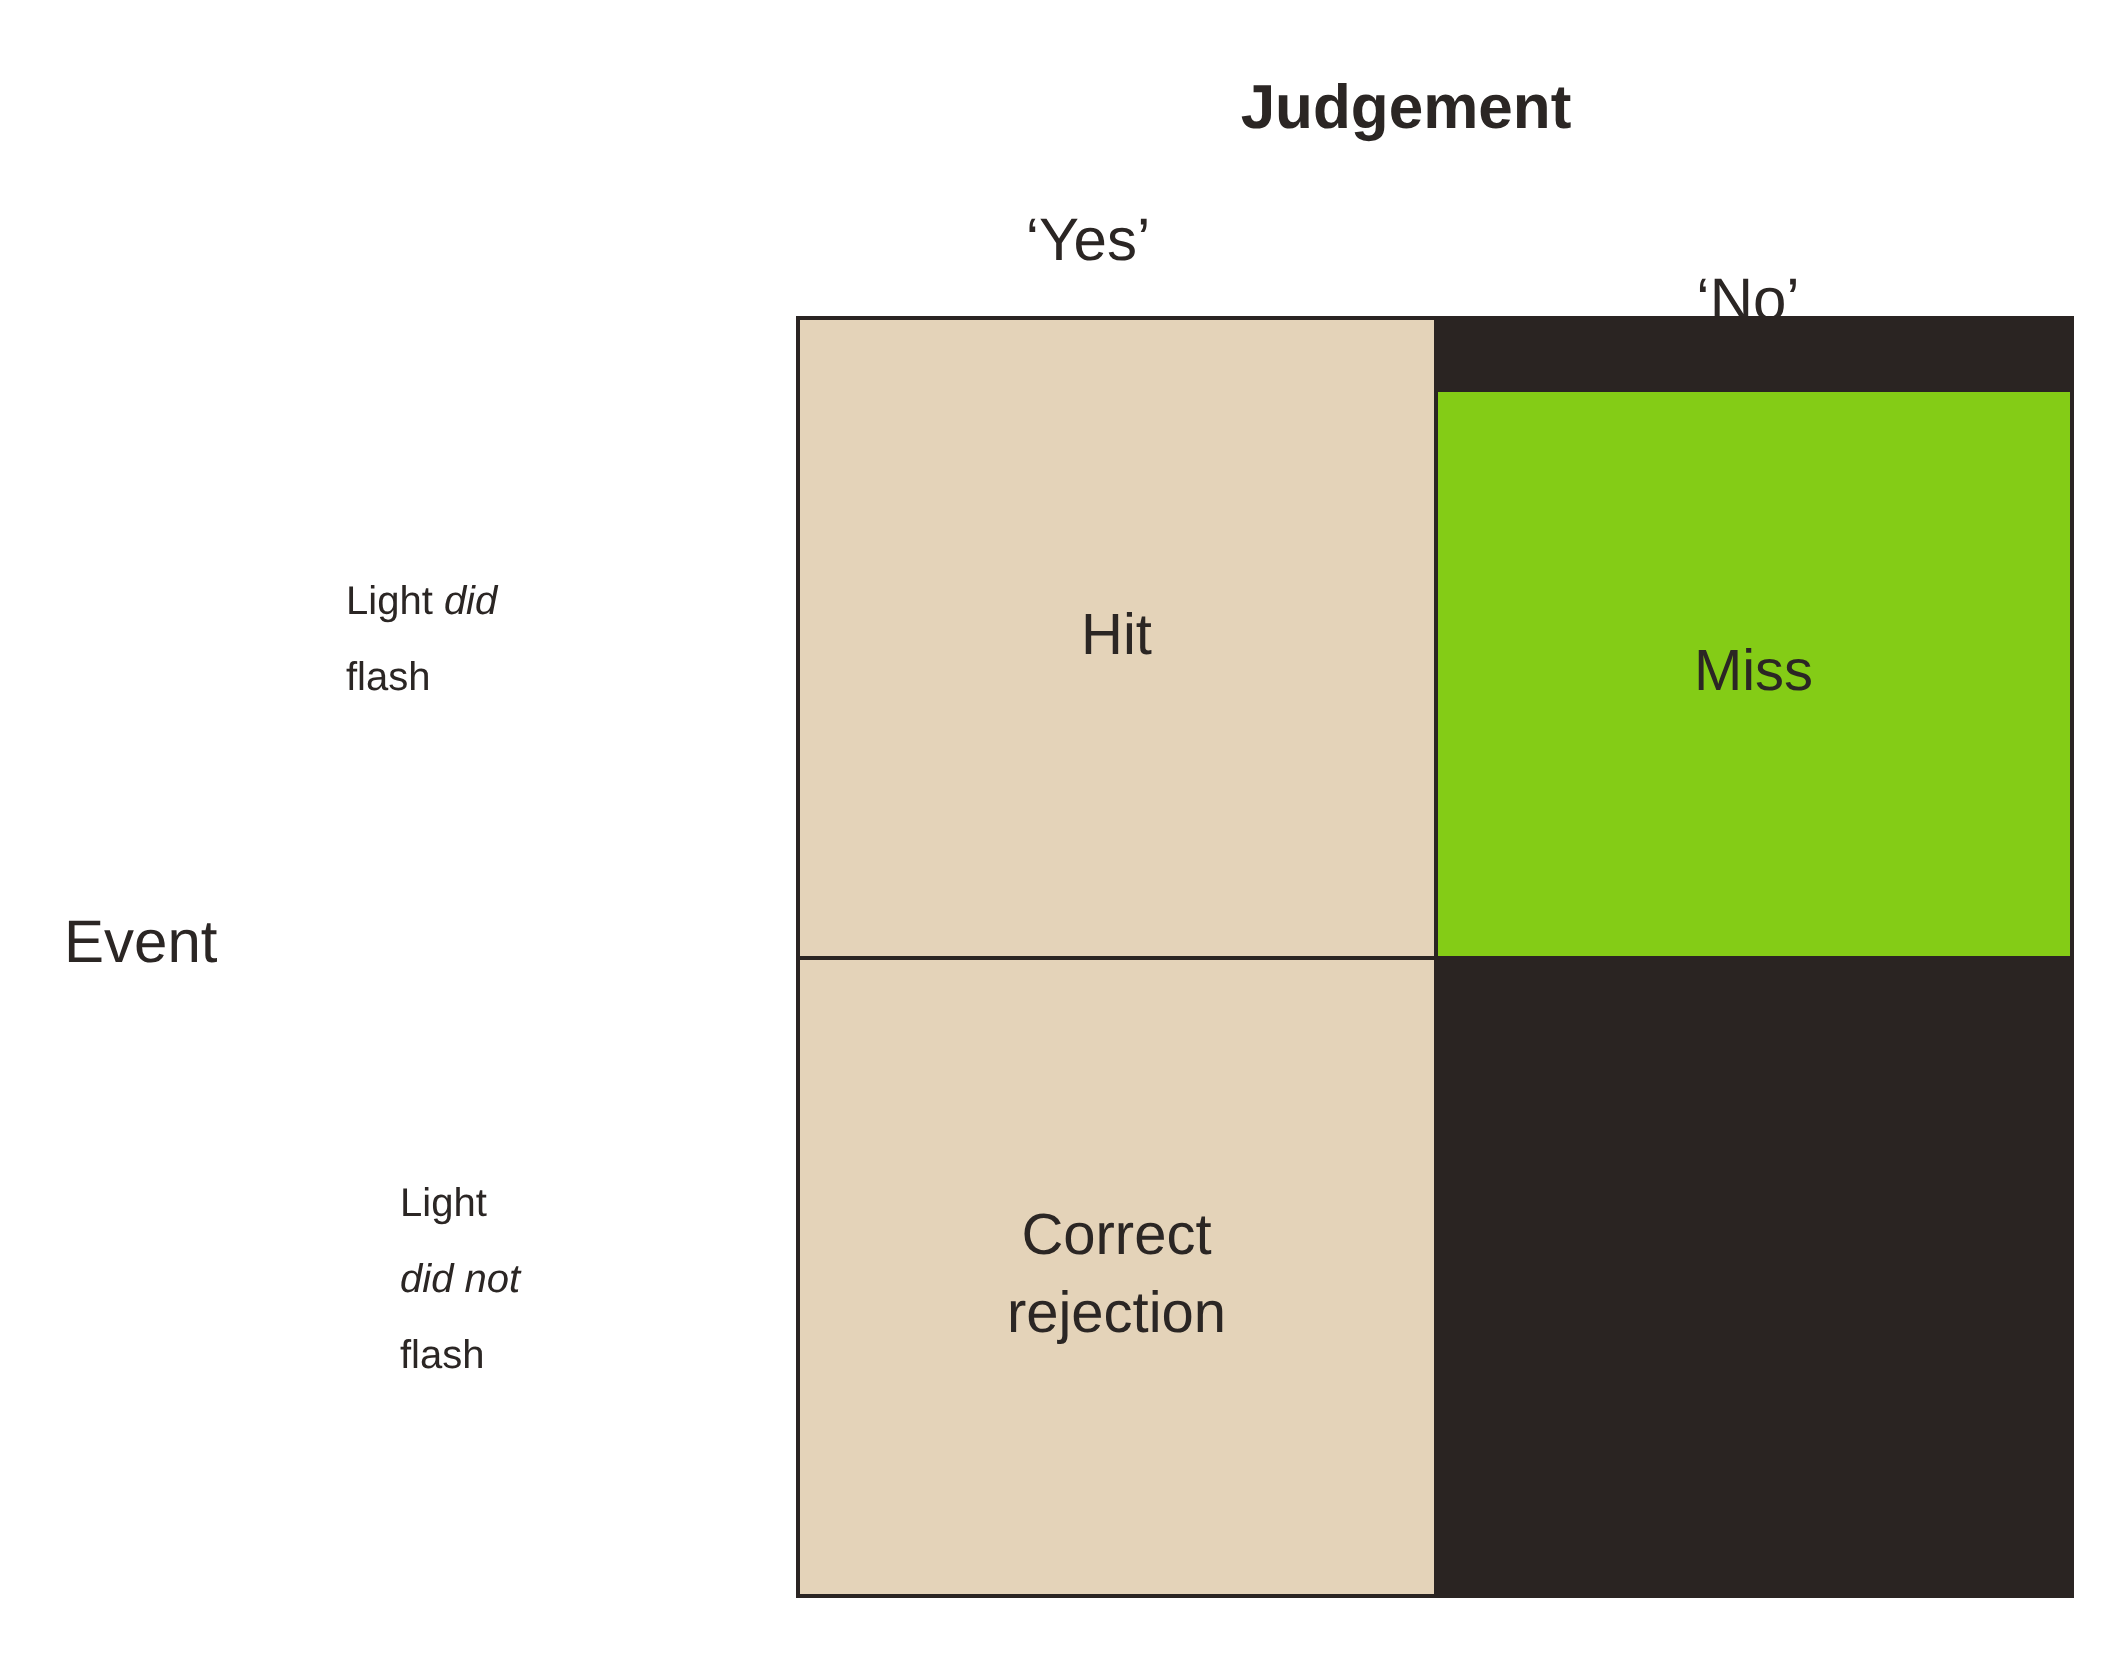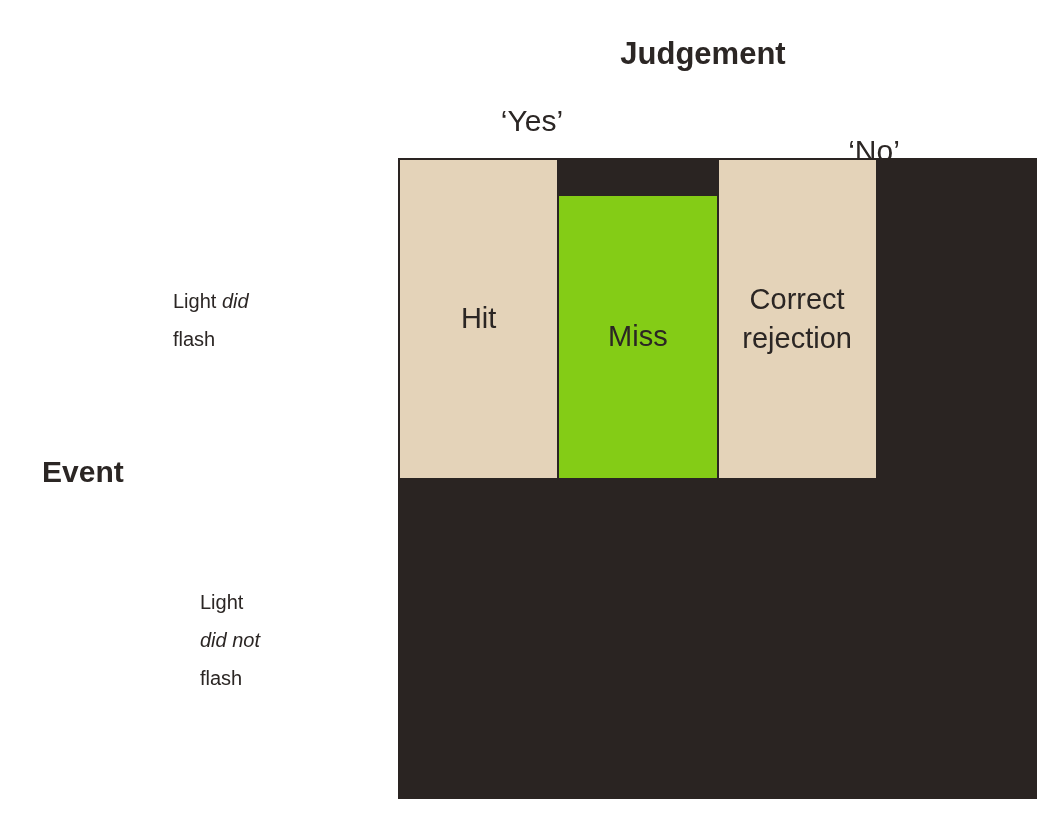--- a/index.html
+++ b/index.html
@@ -28,51 +28,50 @@
     font-weight:bold;
     white-space:nowrap;
   }
   .col-label{
     position:absolute;
     top:104px;
     transform:translateX(-50%);
     font-size:30px;
     white-space:nowrap;
   }
-  .col-label.yes{left:532px;}
+  .col-label.yes{left:544px;}
   .col-label.no{left:874px;margin-top:30px;}
   .event-label{
     position:absolute;
     left:32px;
     top:455px;
     font-size:30px;
-    font-weight:bold;
+    font-weight:normal;
     white-space:nowrap;
-    margin-left:10px;
   }
   .row-label{
     position:absolute;
     font-size:20px;
     line-height:38px;
     white-space:nowrap;
   }
   .row-label.r1{left:173px;top:282px;}
   .row-label.r2{left:200px;top:583px;}
   .row-label em{font-style:italic;}
   .grid{
     position:absolute;
     left:398px;
     top:158px;
     width:639px;
     height:641px;
     box-sizing:border-box;
     border:2px solid var(--border);
     background:var(--border);
     display:grid;
-    grid-template-columns:1fr 1fr 1fr 1fr;
+    grid-template-columns:1fr 1fr;
     grid-template-rows:1fr 1fr;
     gap:2px;
   }
   .cell{
     display:flex;
     align-items:center;
     justify-content:center;
     text-align:center;
     font-size:29px;
     line-height:39px;

